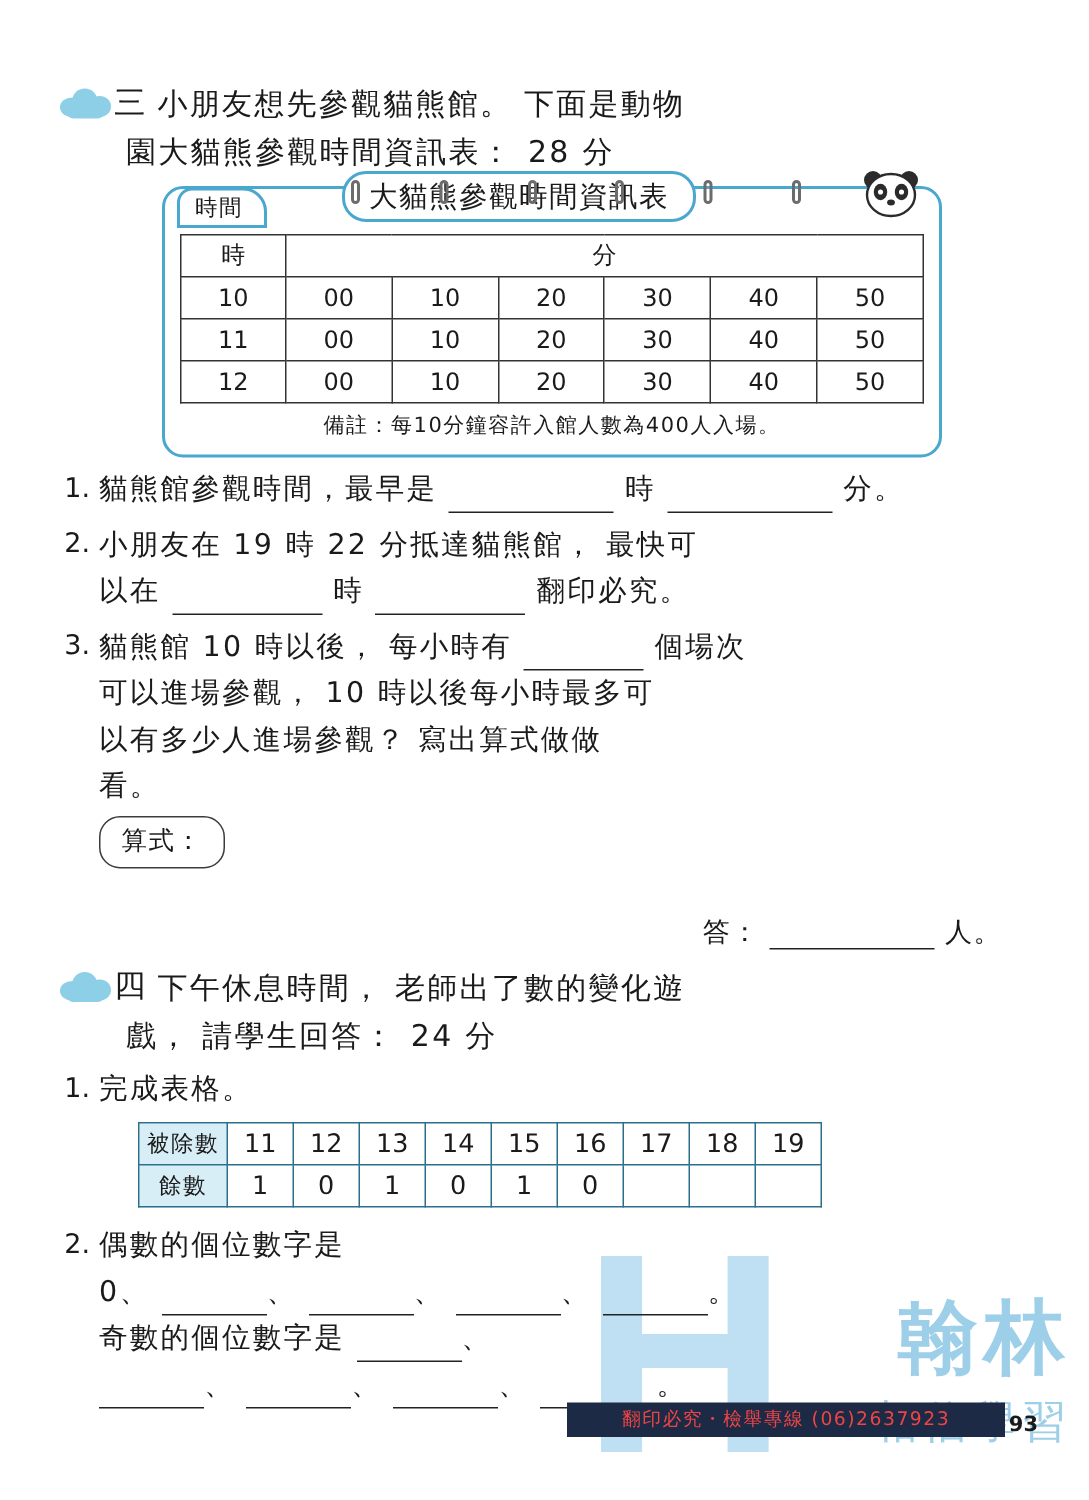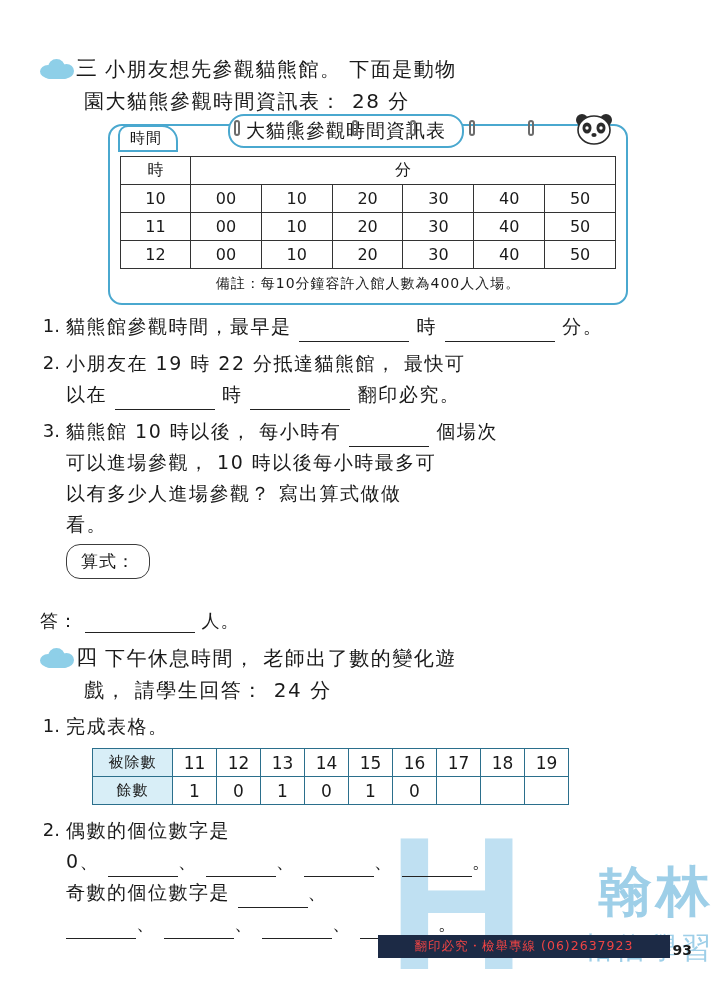--- a/index.html
+++ b/index.html
@@ -221,40 +221,41 @@
     display: inline-block;
     border: 1.5px solid #3c3c3c;
     border-radius: 14px;
     padding: 1px 14px;
     font-size: 17px;
     letter-spacing: 1px;
     margin-top: 4px;
   }
 
   .answer-line {
+    text-align: right;
     font-size: 18px;
     letter-spacing: 1px;
     margin: 30px 18px 0 0;
   }
 
   
   table.divtable {
     border-collapse: collapse;
     margin: 6px 0 0 52px;
     font-family: "DejaVu Sans", sans-serif;
   }
   table.divtable td {
     border: 1px solid #2b6f8c;
     width: 44px;
     height: 28px;
     text-align: center;
     font-size: 17px;
   }
   table.divtable td.rowhdr {
-    width: 80px;
+    width: 59px;
     background: #d8eef7;
     font-size: 15px;
     letter-spacing: 1px;
   }
 
   
   .footer {
     position: absolute;
     left: 0; bottom: 18px;
     width: 726px;

